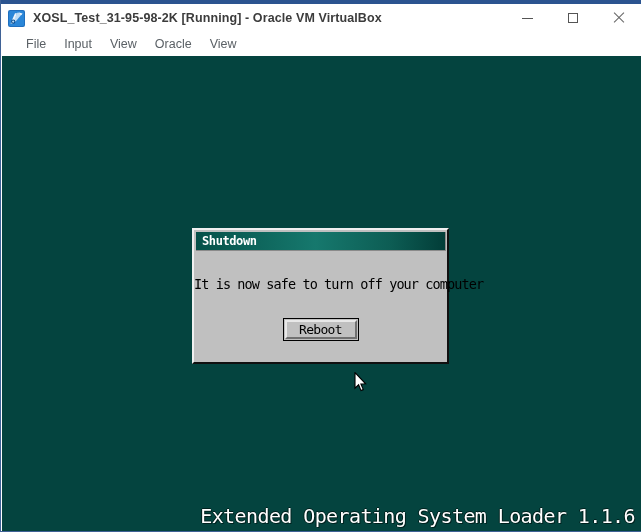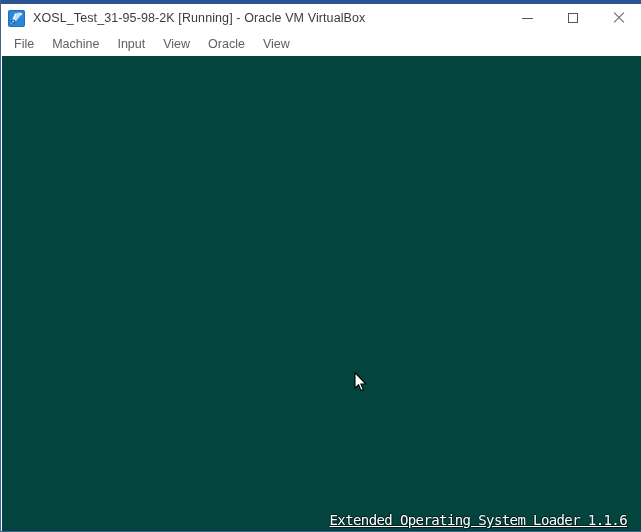--- a/index.html
+++ b/index.html
@@ -53,20 +53,21 @@
     margin-right: 8px;
     flex: 0 0 auto;
     position: relative;
   }
   .titlebar-text {
     font-size: 12.5px;
     color: #3c3c3c;
     letter-spacing: 0.1px;
     white-space: nowrap;
     line-height: 28px;
+    font-weight: bold;
   }
   .win-controls {
     position: absolute;
     top: 0; right: 0;
     height: 28px;
     display: flex;
   }
   .win-btn {
     width: 46px;
     height: 28px;
@@ -103,21 +104,21 @@
 
   
   .menubar {
     position: absolute;
     top: 32px; left: 0;
     width: 641px;
     height: 24px;
     background: #ffffff;
     display: flex;
     align-items: center;
-    padding-left: 4px;
+    padding-left: 16px;
     box-sizing: border-box;
   }
   .menu-item {
     font-size: 12.5px;
     color: #5b6166;
     padding: 3px 9px;
     line-height: 16px;
     white-space: nowrap;
   }
 
@@ -208,29 +209,28 @@
     color: #000000;
     font-family: "DejaVu Sans Mono", monospace;
     font-size: 13px;
     letter-spacing: -0.7px;
     line-height: 1;
   }
 
   
   .xosl-brand {
     position: absolute;
-    right: 14px;
+    right: 6px;
     bottom: 3px;
     color: #ffffff;
     font-family: "DejaVu Sans Mono", monospace;
-    font-size: 14px;
+    font-size: 20px;
     letter-spacing: -0.6px;
     white-space: nowrap;
     text-shadow: 1px 1px 0 #01211e, -1px 0 0 #01211e, 0 -1px 0 #01211e;
-    text-decoration: underline;
   }
 
   
   .cursor {
     position: absolute;
     left: 352px;
     top: 316px;
     width: 14px;
     height: 21px;
     pointer-events: none;
@@ -267,29 +267,42 @@
         <span class="glyph-max"></span>
       </div>
       <div class="win-btn">
         <span class="glyph-close"></span>
       </div>
     </div>
   </div>
 
   <div class="menubar">
     <div class="menu-item">File</div>
-    <div class="menu-item">Machine</div>
     <div class="menu-item">Input</div>
     <div class="menu-item">View</div>
     <div class="menu-item">Oracle</div>
     <div class="menu-item">View</div>
   </div>
 
   <div id="guest-screen">
 
+    <div class="xosl-dialog">
+
+      <div class="xosl-titlebar">
+        <span class="xosl-title-text">Shutdown</span>
+      </div>
+
+      <div class="xosl-body-text">It is now safe to turn off your computer</div>
+
+      <div class="xosl-button">
+        <div class="xosl-button-inner">
+          <span class="xosl-button-label">Reboot</span>
+        </div>
+      </div>
+    </div>
 
     <div class="xosl-brand">Extended Operating System Loader 1.1.6</div>
 
     <div class="cursor">
       <svg width="14" height="21" viewBox="0 0 14 21">
         <path d="M1 0.5 L1 16.2 L4.6 12.8 L7.0 18.6 L9.3 17.6 L6.9 12.0 L11.6 11.8 Z" fill="#ffffff" stroke="#000000" stroke-width="1.1" stroke-linejoin="miter"></path>
       </svg>
     </div>
 
   </div>

